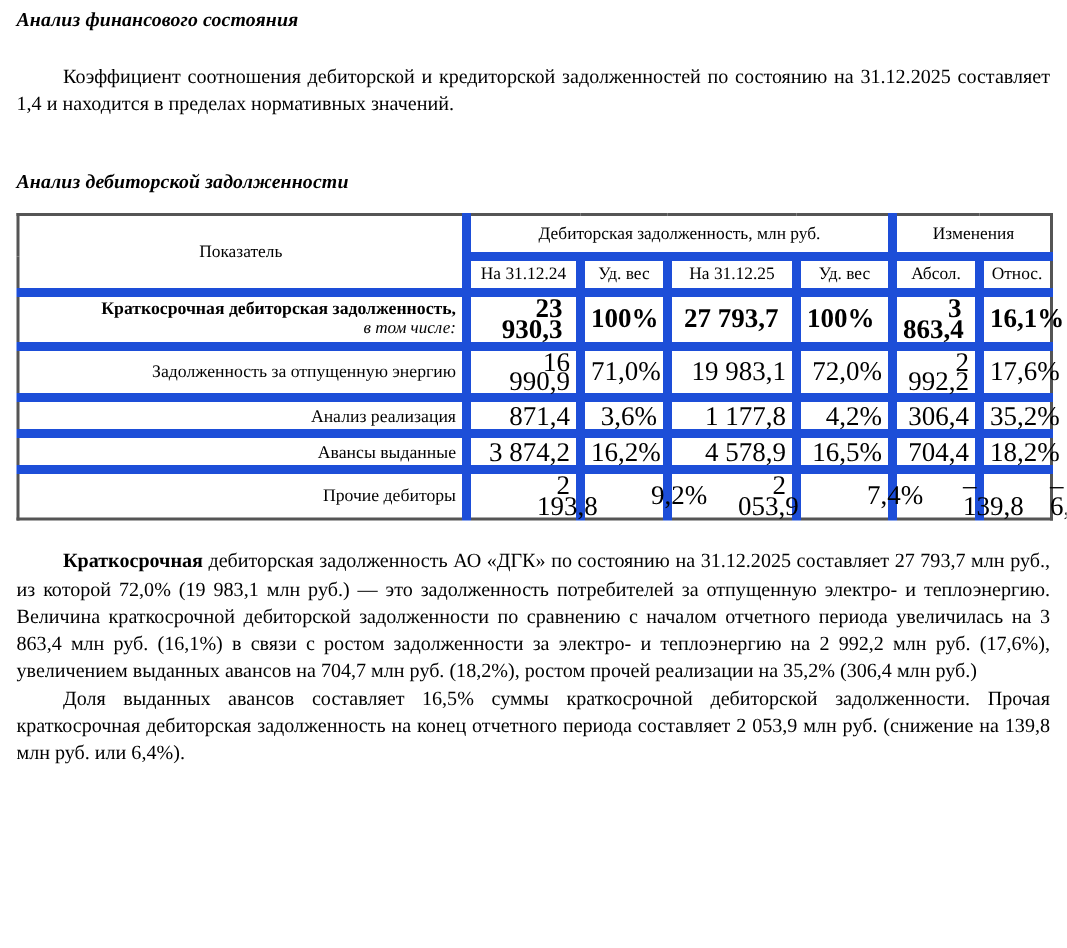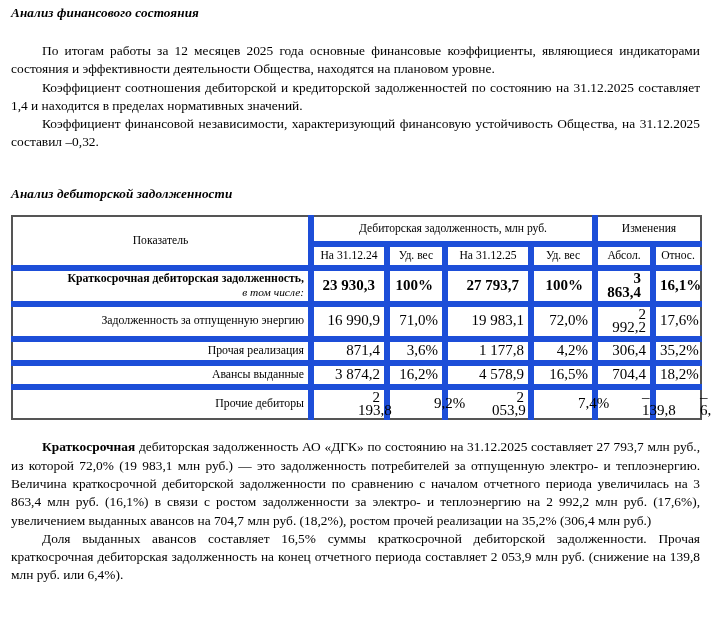--- a/index.html
+++ b/index.html
@@ -89,21 +89,21 @@
     text-align: center;
     font-weight: normal;
     font-size: 11.6px;
   }
   .cell-name {
     text-align: right;
     font-size: 11.8px;
   }
   .cell-num {
     text-align: right;
-    font-size: 15px;
+    font-size: 18px;
     padding-right: 6px;
   }
   .cell-num.bold, .cell-name.bold { font-weight: bold; }
   .row-total td { font-weight: bold; }
   .row-total .cell-num { text-align: right; padding-right: 9px; }
   .sub-italic {
     display: block;
     font-style: italic;
     font-weight: normal;
     font-size: 11.4px;
@@ -122,26 +122,24 @@
 <body>
 
 <div class="page">
 
   <div class="content">
 
     <div class="section-heading heading-gap-top">Анализ финансового состояния</div>
 
     <div class="spacer-2"></div>
 
-    <p class="para">По итогам работы за 12 месяцев 2025 года основные финансовые коэффициенты, являющиеся индикаторами состояния и эффективности деятельности Общества, находятся на плановом уровне.</p>
 
 
     <p class="para">Коэффициент соотношения дебиторской и кредиторской задолженностей по состоянию на 31.12.2025 составляет 1,4 и находится в пределах нормативных значений.</p>
 
-    <p class="para">Коэффициент финансовой независимости, характеризующий финансовую устойчивость Общества, на 31.12.2025 составил –0,32.</p>
 
     <div class="spacer-2"></div>
     <div class="spacer-1"></div>
 
     <div class="section-heading">Анализ дебиторской задолженности</div>
   </div>
 
   <div class="spacer-4"></div>
 
   <div class="table-wrap">
@@ -189,21 +187,21 @@
           <td class="cell-name outer-left">Задолженность за отпущенную энергию</td>
           <td class="cell-num">16 990,9</td>
           <td class="cell-num">71,0%</td>
           <td class="cell-num">19 983,1</td>
           <td class="cell-num">72,0%</td>
           <td class="cell-num">2 992,2</td>
           <td class="cell-num outer-right">17,6%</td>
         </tr>
 
         <tr class="row-h-data">
-          <td class="cell-name outer-left">Прочая реализация</td>
+          <td class="cell-name outer-left">Анализ реализация</td>
           <td class="cell-num">871,4</td>
           <td class="cell-num">3,6%</td>
           <td class="cell-num">1 177,8</td>
           <td class="cell-num">4,2%</td>
           <td class="cell-num">306,4</td>
           <td class="cell-num outer-right">35,2%</td>
         </tr>
 
         <tr class="row-h-data">
           <td class="cell-name outer-left">Авансы выданные</td>

